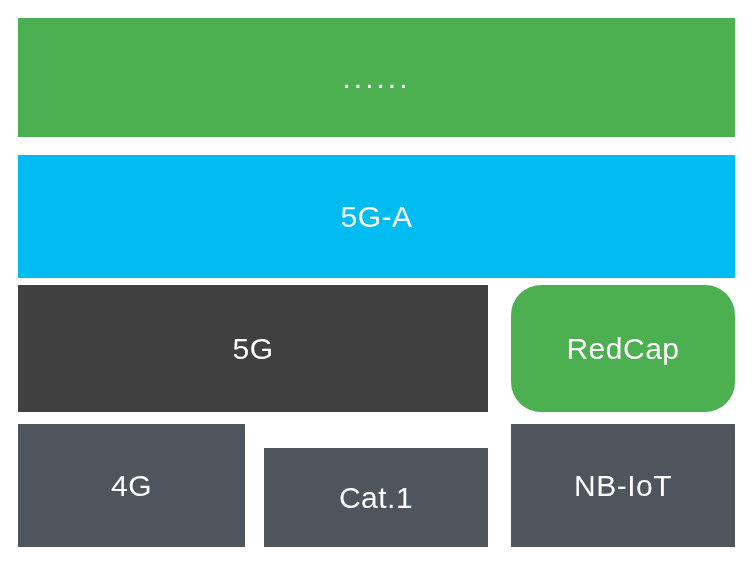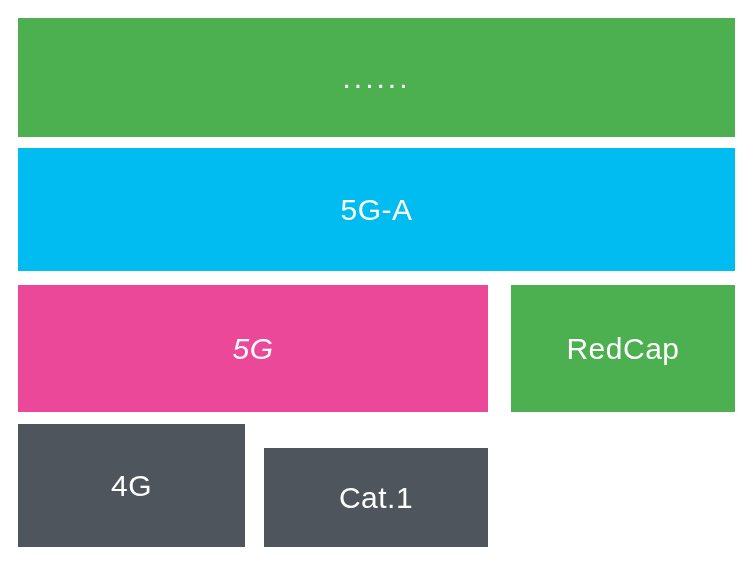--- a/index.html
+++ b/index.html
@@ -25,50 +25,50 @@
   .tier {
     position: absolute;
     left: 18px;
     width: 717px;
     display: flex;
     flex-direction: row;
     align-items: stretch;
   }
 
   .tier-evolution { top: 18px;  height: 119px; }
-  .tier-5ga       { top: 148px; height: 123px; }
+  .tier-5ga       { top: 155px; height: 123px; }
   .tier-5g        { top: 285px; height: 127px; }
   .tier-legacy    { top: 424px; height: 123px; border-radius: 22px; }
 
   .block {
     display: flex;
     align-items: center;
     justify-content: center;
     box-sizing: border-box;
     color: #ffffff;
     font-size: 30px;
     font-weight: 400;
     letter-spacing: 0.5px;
     line-height: 1;
     user-select: none;
     -webkit-font-smoothing: antialiased;
   }
 
   .block-green  { background: #4CB050; }
   .block-cyan   { background: #00BCF0; }
-  .block-orange { background: #ec4899; font-style: italic; }
+  .block-orange { background: #404040; }
   .block-gray   { background: #4E555D; }
 
   
   .block-full { flex: 0 0 717px; width: 717px; }
 
   
   .block-5g     { flex: 0 0 470px; width: 470px; }
   .gap-23       { flex: 0 0 23px;  width: 23px;  background: transparent; }
-  .block-redcap { flex: 0 0 224px; width: 224px; }
+  .block-redcap { flex: 0 0 224px; width: 224px; border-radius: 30px; }
 
   
   .block-4g     { flex: 0 0 227px; width: 227px; }
   .gap-19       { flex: 0 0 19px;  width: 19px;  background: transparent; }
   .block-cat1   { flex: 0 0 224px; width: 224px; margin-top: 24px; }
   .block-nbiot  { flex: 0 0 224px; width: 224px; }
 
   .ellipsis-label {
     font-size: 30px;
     letter-spacing: 3px;
@@ -104,15 +104,18 @@
 
   <div class="tier tier-legacy">
     <div class="block block-gray block-4g">
       <span>4G</span>
     </div>
     <div class="gap-19"></div>
     <div class="block block-gray block-cat1">
       <span>Cat.1</span>
     </div>
     <div class="gap-23"></div>
+    <div class="block block-gray block-nbiot">
+      <span>NB-IoT</span>
+    </div>
   </div>
 
 </div>
 
 </body></html>

